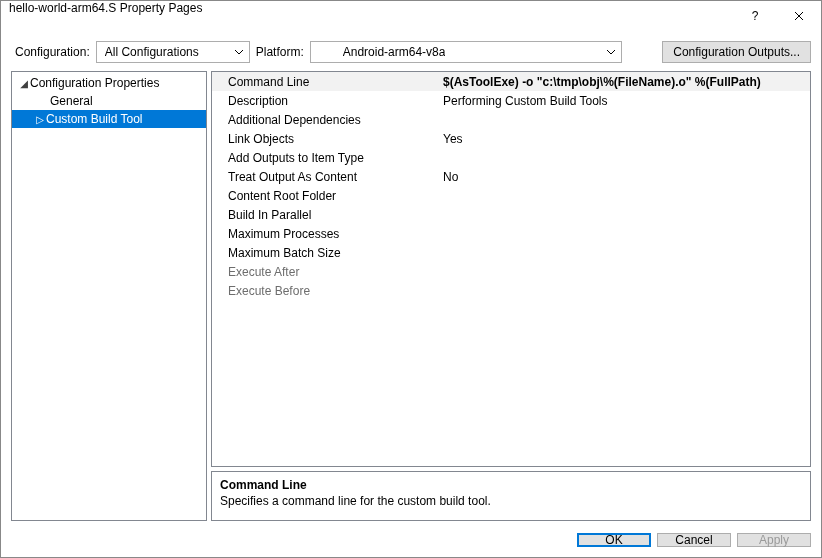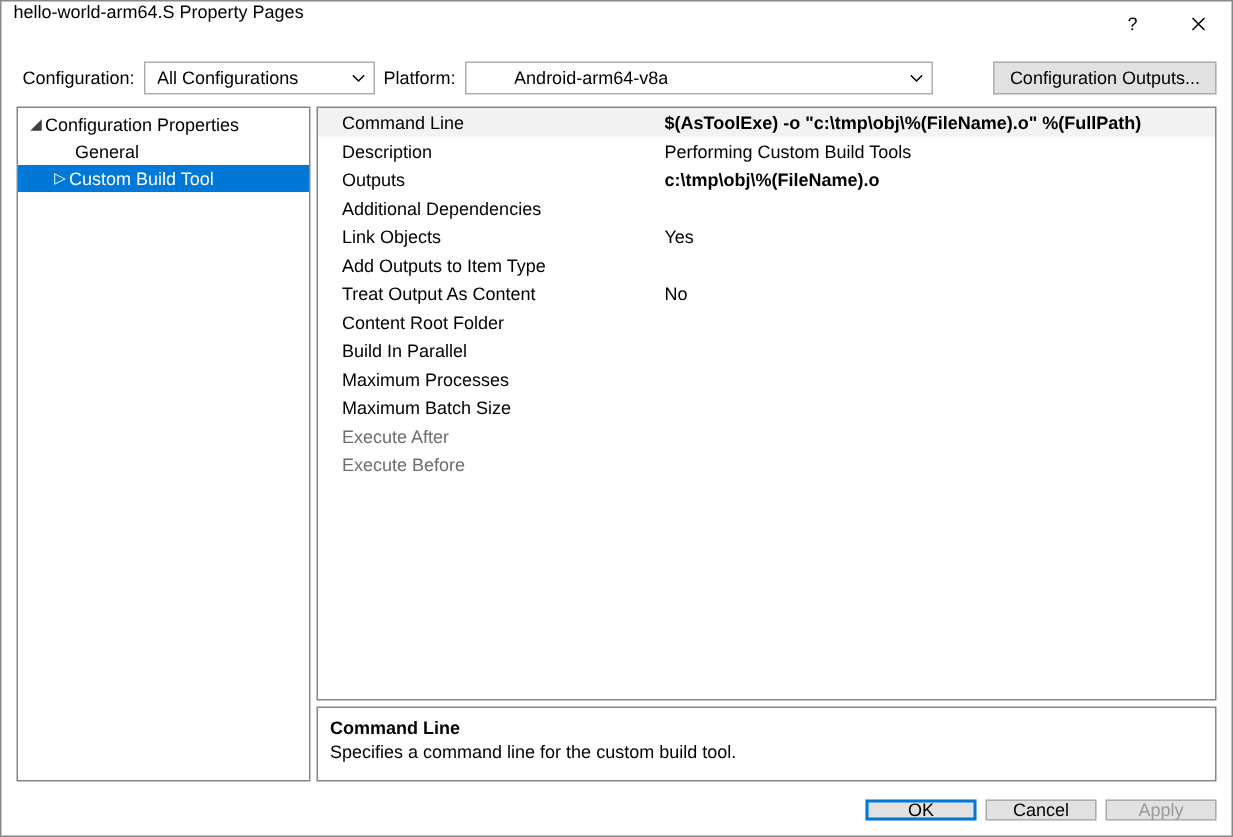--- a/index.html
+++ b/index.html
@@ -93,24 +93,20 @@
   <div class="rightcol">
     <div class="grid" id="grid">
         <div class="grid-row striped boldv">
           <div class="lbl">Command Line</div>
           <div class="val">$(AsToolExe) -o "c:\tmp\obj\%(FileName).o" %(FullPath)</div>
         </div>
         <div class="grid-row">
           <div class="lbl">Description</div>
           <div class="val">Performing Custom Build Tools</div>
         </div>
-        <div class="grid-row boldv">
-          <div class="lbl">Outputs</div>
-          <div class="val">c:\tmp\obj\%(FileName).o</div>
-        </div>
         <div class="grid-row">
           <div class="lbl">Additional Dependencies</div>
           <div class="val"></div>
         </div>
         <div class="grid-row">
           <div class="lbl">Link Objects</div>
           <div class="val">Yes</div>
         </div>
         <div class="grid-row">
           <div class="lbl">Add Outputs to Item Type</div>

